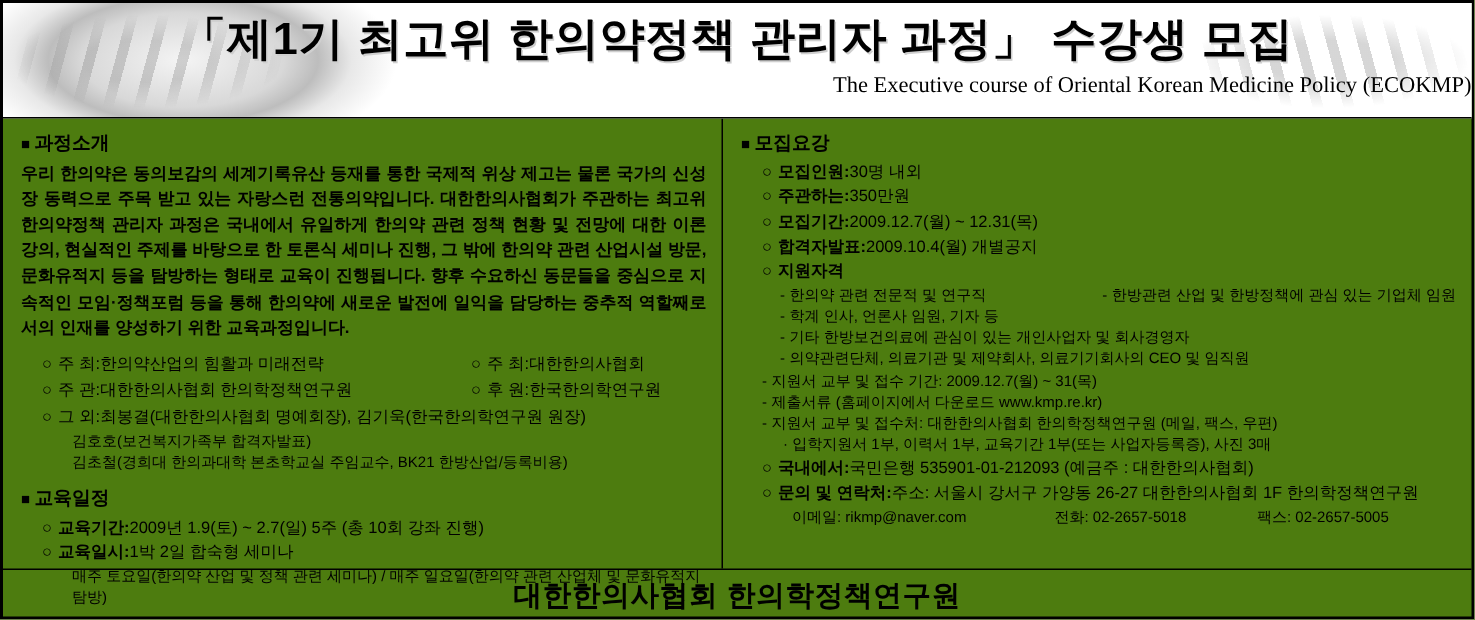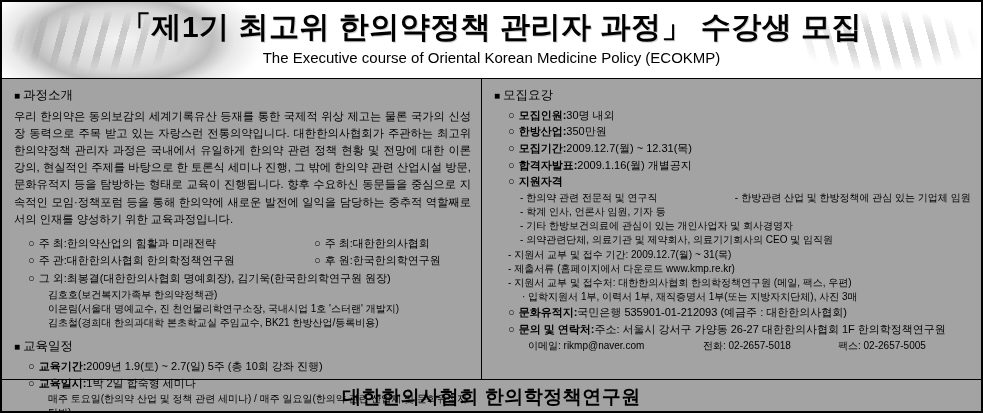--- a/index.html
+++ b/index.html
@@ -8,21 +8,21 @@
     background:#ffffff;
     font-family:"Liberation Sans", sans-serif;
     color:#000;
     overflow:hidden;
   }
   .page{
     position:relative;
     width:983px;height:413px;
     box-sizing:border-box;
     border:2px solid #000;
-    background:#a3a3a3;
+    background:#4d7c0f;
   }
   
   .header{
     position:relative;
     height:76px;
     border-bottom:1px solid #000;
     background:#ffffff;
     overflow:hidden;
   }
   .header .swoosh{
@@ -52,49 +52,50 @@
     text-align:center;
     font-size:30px;
     font-weight:bold;
     letter-spacing:0.5px;
     padding-top:8px;
     line-height:1.1;
     text-shadow:1px 1px 0 #cfcfcf;
   }
   .title-sub{
     position:relative;
-    text-align:center;
-    font-family:Liberation Sans, sans-serif;
+    text-align:right;
+    font-family:Liberation Serif, serif;
     font-size:15px;
     padding-top:6px;
   }
   
   .body{
     display:flex;
     height:300px;
   }
   .col{
     box-sizing:border-box;
     padding:8px 10px 4px 12px;
     font-size:11px;
     line-height:1.42;
   }
   .col-left{width:480px;border-right:1px solid #000;}
   .col-right{width:499px;}
   .sec-title{
-    font-weight:normal;
+    font-weight:bold;
     font-size:12.5px;
     margin:0 0 3px 0;
   }
   .sec-title .sq{font-size:10px;margin-right:3px;}
   .para{
     text-align:justify;
     font-size:11.3px;
     line-height:1.52;
     margin:0 0 7px 0;
+    font-weight:bold;
   }
   .blk{margin-bottom:8px;}
   .row{
     display:flex;
     align-items:flex-start;
     margin:1px 0;
   }
   .bullet-o{margin-right:4px;}
   .lbl-b{font-weight:bold;white-space:nowrap;}
   .two-col{display:flex;}
@@ -173,22 +174,21 @@
               <span>한국한의학연구원</span>
             </div>
           </div>
         </div>
         <div class="row indent1">
           <span class="bullet-o">○</span>
           <span class="nowrap">그 외: </span>
           <span>최봉결(대한한의사협회 명예회장), 김기욱(한국한의학연구원 원장)</span>
         </div>
         <div class="indent3">
-          <div class="sm">김호호(보건복지가족부 한의약정책관)</div>
-          <div class="sm">이은림(서울대 명예교수, 진 천언물리학연구소장, 국내시업 1호 '스터랜' 개발지)</div>
+          <div class="sm">김호호(보건복지가족부 합격자발표)</div>
           <div class="sm">김초철(경희대 한의과대학 본초학교실 주임교수, BK21 한방산업/등록비용)</div>
         </div>
       </div>
 
       <div class="sec-title" style="margin-top:0">
         <span class="sq">■</span><span>교육일정</span>
       </div>
       <div class="row indent1">
         <span class="bullet-o">○</span>
         <span class="lbl-b">교육기간: </span>
@@ -208,32 +208,32 @@
       <div class="sec-title">
         <span class="sq">■</span><span>모집요강</span>
       </div>
       <div class="row indent1">
         <span class="bullet-o">○</span>
         <span class="lbl-b">모집인원: </span>
         <span>30명 내외</span>
       </div>
       <div class="row indent1">
         <span class="bullet-o">○</span>
-        <span class="lbl-b">한방산업: </span>
+        <span class="lbl-b">주관하는: </span>
         <span>350만원</span>
       </div>
       <div class="row indent1">
         <span class="bullet-o">○</span>
         <span class="lbl-b">모집기간: </span>
         <span>2009.12.7(월) ~ 12.31(목)</span>
       </div>
       <div class="row indent1">
         <span class="bullet-o">○</span>
         <span class="lbl-b">합격자발표: </span>
-        <span>2009.1.16(월) 개별공지</span>
+        <span>2009.10.4(월) 개별공지</span>
       </div>
       <div class="row indent1">
         <span class="bullet-o">○</span>
         <span class="lbl-b">지원자격</span>
       </div>
       <div class="rcols indent2 sm">
         <div class="c1">
           <div><span class="dash">-</span><span>한의약 관련 전문적 및 연구직</span></div>
           <div><span class="dash">-</span><span>학계 인사, 언론사 임원, 기자 등</span></div>
         </div>
@@ -243,25 +243,25 @@
       </div>
       <div class="indent2 sm">
         <div><span class="dash">-</span><span>기타 한방보건의료에 관심이 있는 개인사업자 및 회사경영자</span></div>
         <div><span class="dash">-</span><span>의약관련단체, 의료기관 및 제약회사, 의료기기회사의 CEO 및 임직원</span></div>
       </div>
 
       <div class="indent1 sm">
         <div><span class="dash">-</span><span>지원서 교부 및 접수 기간: </span><span>2009.12.7(월) ~ 31(목)</span></div>
         <div><span class="dash">-</span><span>제출서류 </span><span>(홈페이지에서 다운로드 www.kmp.re.kr)</span></div>
         <div><span class="dash">-</span><span>지원서 교부 및 접수처: </span><span>대한한의사협회 한의학정책연구원 (메일, 팩스, 우편)</span></div>
-        <div class="indent1">· 입학지원서 1부, 이력서 1부, 재직증명서 1부(또는 지방자치단체), 사진 3매</div>
-      </div>
-      <div class="row indent1">
-        <span class="bullet-o">○</span>
-        <span class="lbl-b">문화유적지: </span>
+        <div class="indent1">· 입학지원서 1부, 이력서 1부, 교육기간 1부(또는 사업자등록증), 사진 3매</div>
+      </div>
+      <div class="row indent1">
+        <span class="bullet-o">○</span>
+        <span class="lbl-b">국내에서: </span>
         <span>국민은행 535901-01-212093 (예금주 : 대한한의사협회)</span>
       </div>
       <div class="row indent1">
         <span class="bullet-o">○</span>
         <span class="lbl-b">문의 및 연락처: </span>
         <span>주소: 서울시 강서구 가양동 26-27 대한한의사협회 1F 한의학정책연구원</span>
       </div>
       <div class="indent3 sm" style="display:flex">
         <span style="width:175px">이메일: rikmp@naver.com</span>
         <span style="width:135px">전화: 02-2657-5018</span>

